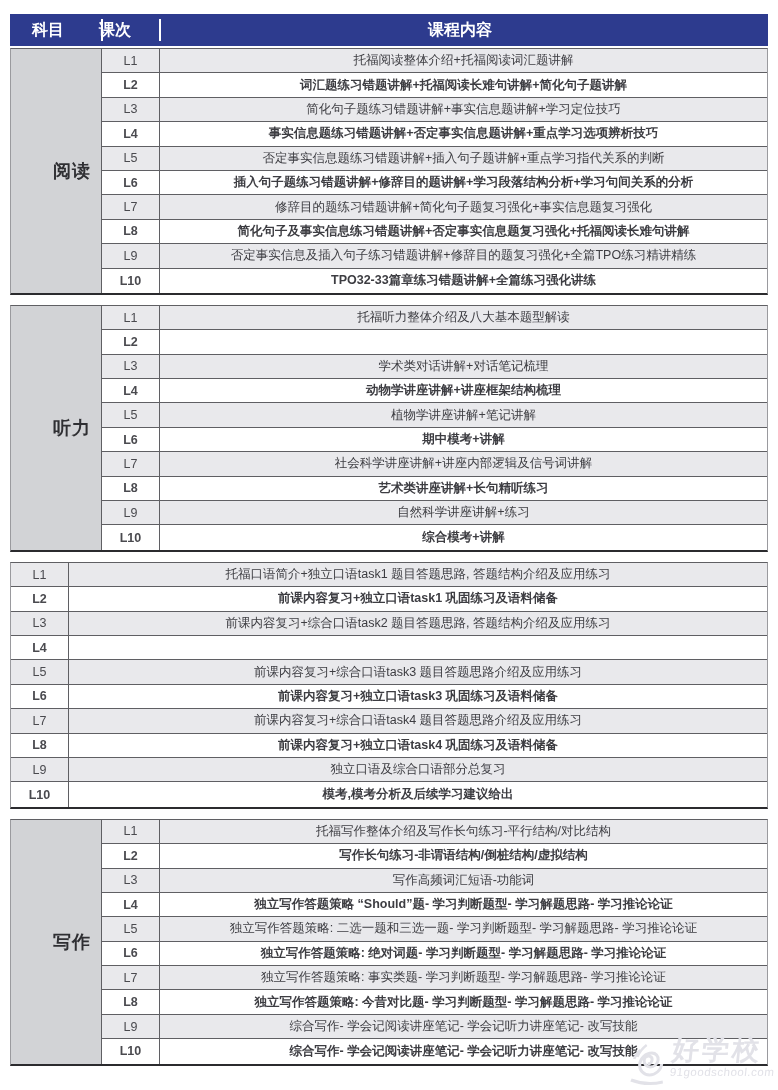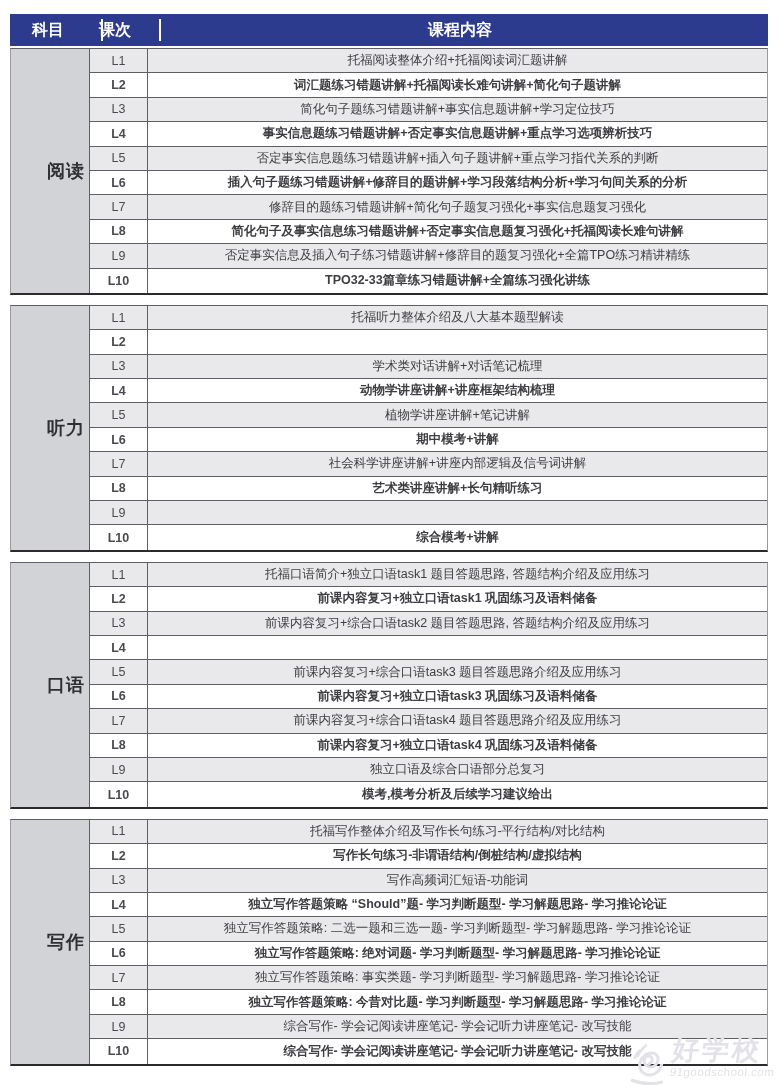--- a/index.html
+++ b/index.html
@@ -29,21 +29,21 @@
   .h-divider{position:absolute;top:5px;bottom:5px;width:2px;background:#fff;}
   .h-divider.d1{left:91px;}
   .h-divider.d2{left:149px;}
 
   
   .section{display:flex;border-top:1px solid var(--border-dark);
     border-bottom:2px solid var(--border-bottom);
     border-left:1px solid var(--border-outer);
     border-right:1px solid var(--border-outer);
     margin-bottom:10px;background:#fff;}
-  .subject-col{width:79px;background:var(--subject-bg);
+  .subject-col{width:91px;background:var(--subject-bg);
     border-right:1px solid var(--border-dark);
     display:flex;align-items:center;justify-content:center;
     font-weight:bold;font-size:18px;color:var(--text-dark);letter-spacing:1px;padding-left:32px;}
   .rows{flex:1;display:flex;flex-direction:column;}
   .row{display:flex;height:24.4px;border-bottom:1px solid var(--border-dark);}
   .row:last-child{border-bottom:none;}
   .row.alt{background:var(--row-alt);}
   .row.plain{background:var(--row-bg);font-weight:bold;}
   .lesson-cell{width:58px;border-right:1px solid var(--border-dark);
     display:flex;align-items:center;justify-content:center;
@@ -165,31 +165,31 @@
     <div class="content-cell">社会科学讲座讲解+讲座内部逻辑及信号词讲解</div>
   </div>
 
   <div class="row plain">
     <div class="lesson-cell">L8</div>
     <div class="content-cell">艺术类讲座讲解+长句精听练习</div>
   </div>
 
   <div class="row alt">
     <div class="lesson-cell">L9</div>
+    <div class="content-cell">自然科学讲座讲解+练习</div>
   </div>
 
   <div class="row plain">
     <div class="lesson-cell">L10</div>
     <div class="content-cell">综合模考+讲解</div>
   </div>
 </div>
   </div>
 
   <div class="section">
-    <div class="subject-col">口语</div>
     <div class="rows">
   <div class="row alt">
     <div class="lesson-cell">L1</div>
     <div class="content-cell">托福口语简介+独立口语task1 题目答题思路, 答题结构介绍及应用练习</div>
   </div>
 
   <div class="row plain">
     <div class="lesson-cell">L2</div>
     <div class="content-cell">前课内容复习+独立口语task1 巩固练习及语料储备</div>
   </div>

